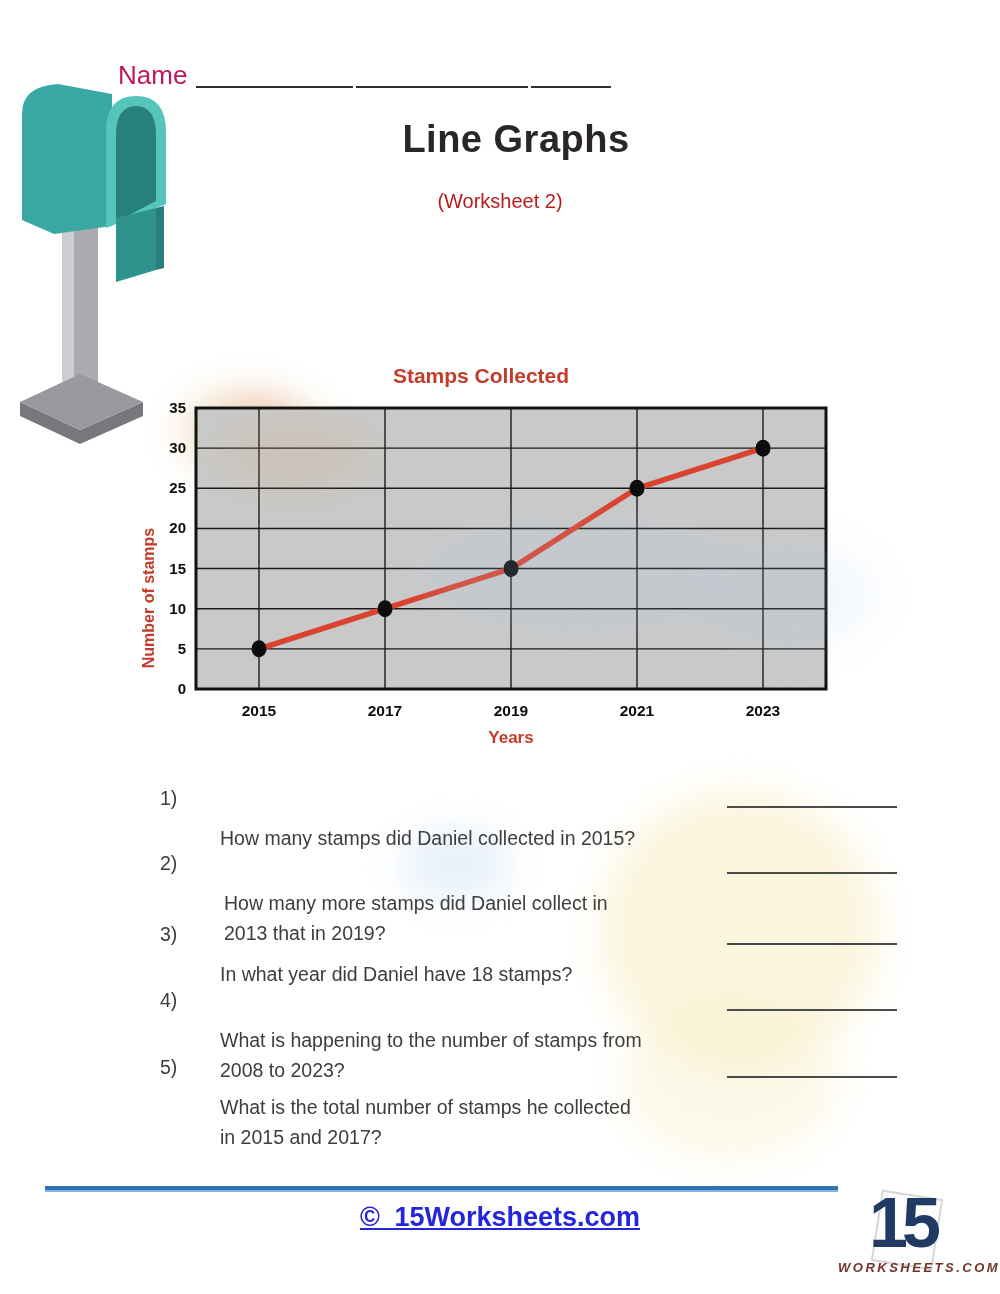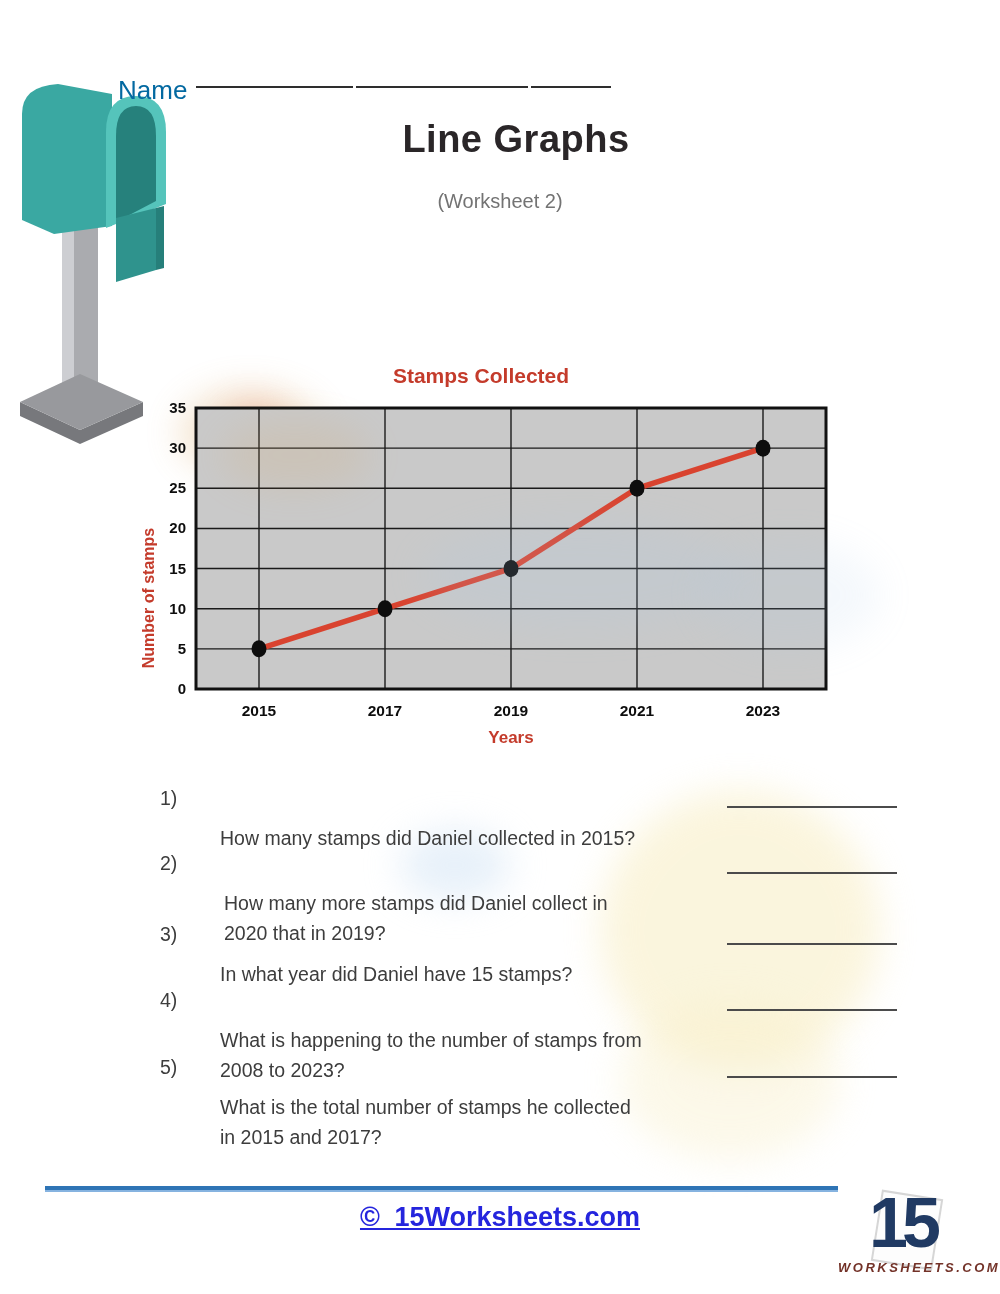--- a/index.html
+++ b/index.html
@@ -19,37 +19,37 @@
     filter: blur(18px);
     pointer-events: none;
   }
   .z0 { z-index: 0; }
   .z2 { z-index: 2; }
   .txt { position: absolute; z-index: 3; }
 
   
   .name-label {
     left: 118px; top: 60px;
-    font-size: 26px; color: #0369a1; margin-top: 15px;
+    font-size: 26px; color: #be185d;
   }
   .name-seg {
     position: absolute; z-index: 3;
     border-top: 2px solid #2e2e2e;
     top: 86px; height: 0;
   }
   .page-title {
     left: 0; right: 0; top: 118px;
     text-align: center;
     font-size: 38px; font-weight: 600;
     color: #2a2628; letter-spacing: 0.5px; padding-left: 32px;
   }
   .page-subtitle {
     left: 0; right: 0; top: 190px;
     text-align: center;
-    font-size: 20px; color: #737373;
+    font-size: 20px; color: #b91c1c;
   }
   .intro {
     left: 122px; top: 272px;
     width: 810px;
     font-size: 21px; font-weight: bold;
     line-height: 33px; color: #121014;
     white-space: pre-line;
   }
 
   
@@ -199,26 +199,26 @@
   <div class="blob z2" style="left:700px; top:540px; width:180px; height:110px; background:#a9c9e8; opacity:.12;"></div>
 
   <div class="q-row" style="top:783px;">
     <span class="q-num">1)</span>
     <span class="q-text">How many stamps did Daniel collected in 2015?</span>
     <div class="answer-line" style="top:23px;"></div>
   </div>
   <div class="q-row" style="top:848px;">
     <span class="q-num">2)</span>
     <span class="q-text" style="left:224px;">How many more stamps did Daniel collect in
-2020 that in 2019?</span>
+2013 that in 2019?</span>
     <div class="answer-line" style="top:24px;"></div>
   </div>
   <div class="q-row" style="top:919px;">
     <span class="q-num">3)</span>
-    <span class="q-text">In what year did Daniel have 15 stamps?</span>
+    <span class="q-text">In what year did Daniel have 18 stamps?</span>
     <div class="answer-line" style="top:24px;"></div>
   </div>
   <div class="q-row" style="top:985px;">
     <span class="q-num">4)</span>
     <span class="q-text">What is happening to the number of stamps from
 2008 to 2023?</span>
     <div class="answer-line" style="top:24px;"></div>
   </div>
   <div class="q-row" style="top:1052px;">
     <span class="q-num">5)</span>

